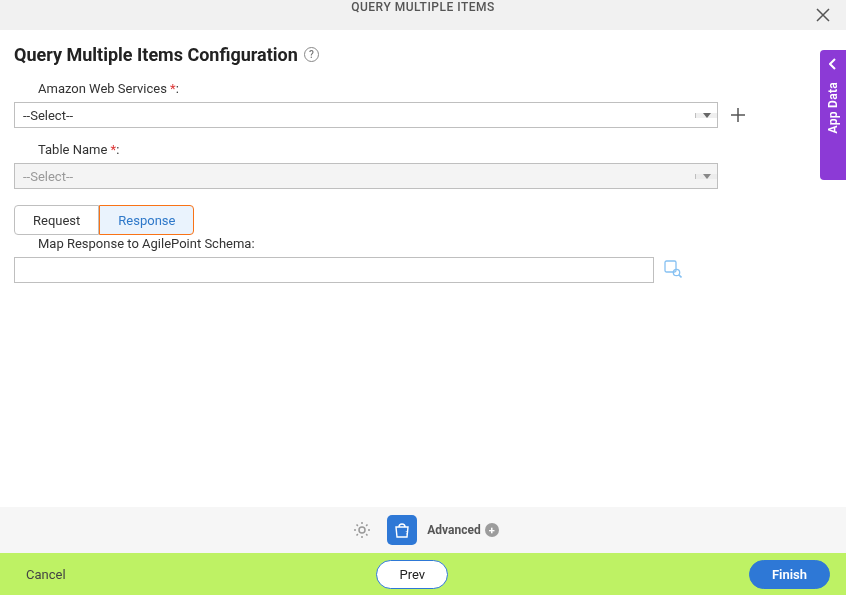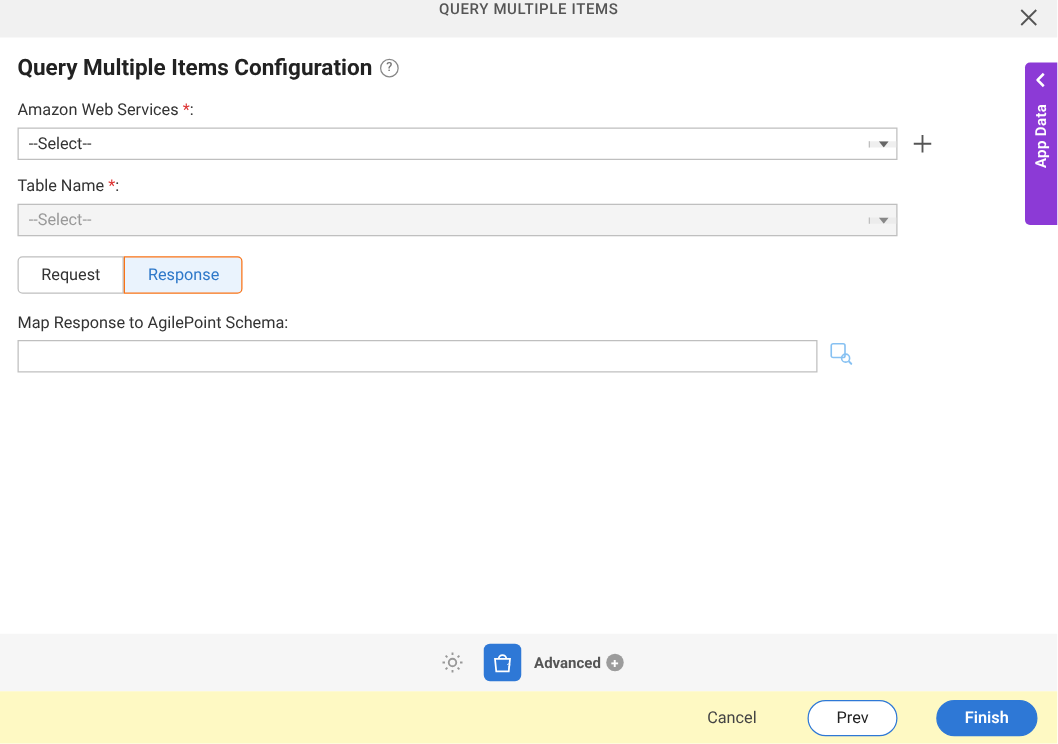--- a/index.html
+++ b/index.html
@@ -62,20 +62,21 @@
       align-items: center;
       justify-content: center;
       font-weight: 500;
     }
     .field-group { margin-bottom: 14px; }
     .field-label {
       font-size: 13px;
       color: #333;
       margin-bottom: 6px;
       display: block;
+      margin-left: 24px;
     }
     .req { color: #d33; }
     .field-row {
       display: flex;
       align-items: center;
       gap: 10px;
     }
     .select {
       flex: 0 0 704px;
       height: 26px;
@@ -109,21 +110,21 @@
       height: 20px;
       display: flex;
       align-items: center;
       justify-content: center;
       cursor: pointer;
       color: #555;
     }
     .tabs {
       display: flex;
       margin-top: 16px;
-      margin-bottom: 16px;
+      margin-bottom: 1px;
       text-align: right;
     }
     .tab {
       border: 1px solid #bfbfbf;
       height: 30px;
       padding: 0 18px;
       display: flex;
       align-items: center;
       font-size: 13px;
       cursor: pointer;
@@ -214,24 +215,24 @@
       line-height: 1;
     }
     .footer {
       position: absolute;
       bottom: 0;
       left: 0;
       right: 0;
       height: 42px;
       display: flex;
       align-items: center;
-      justify-content: flex-end;
+      justify-content: space-between;
       gap: 31px;
       padding: 0 16px;
-      background: #fef9c3;
+      background: #bef264;
     }
     .btn-link {
       color: #444;
       font-size: 13px;
       cursor: pointer;
       padding: 6px 10px;
     }
     .btn-outline {
       border: 1px solid #2e78d6;
       color: #222;

